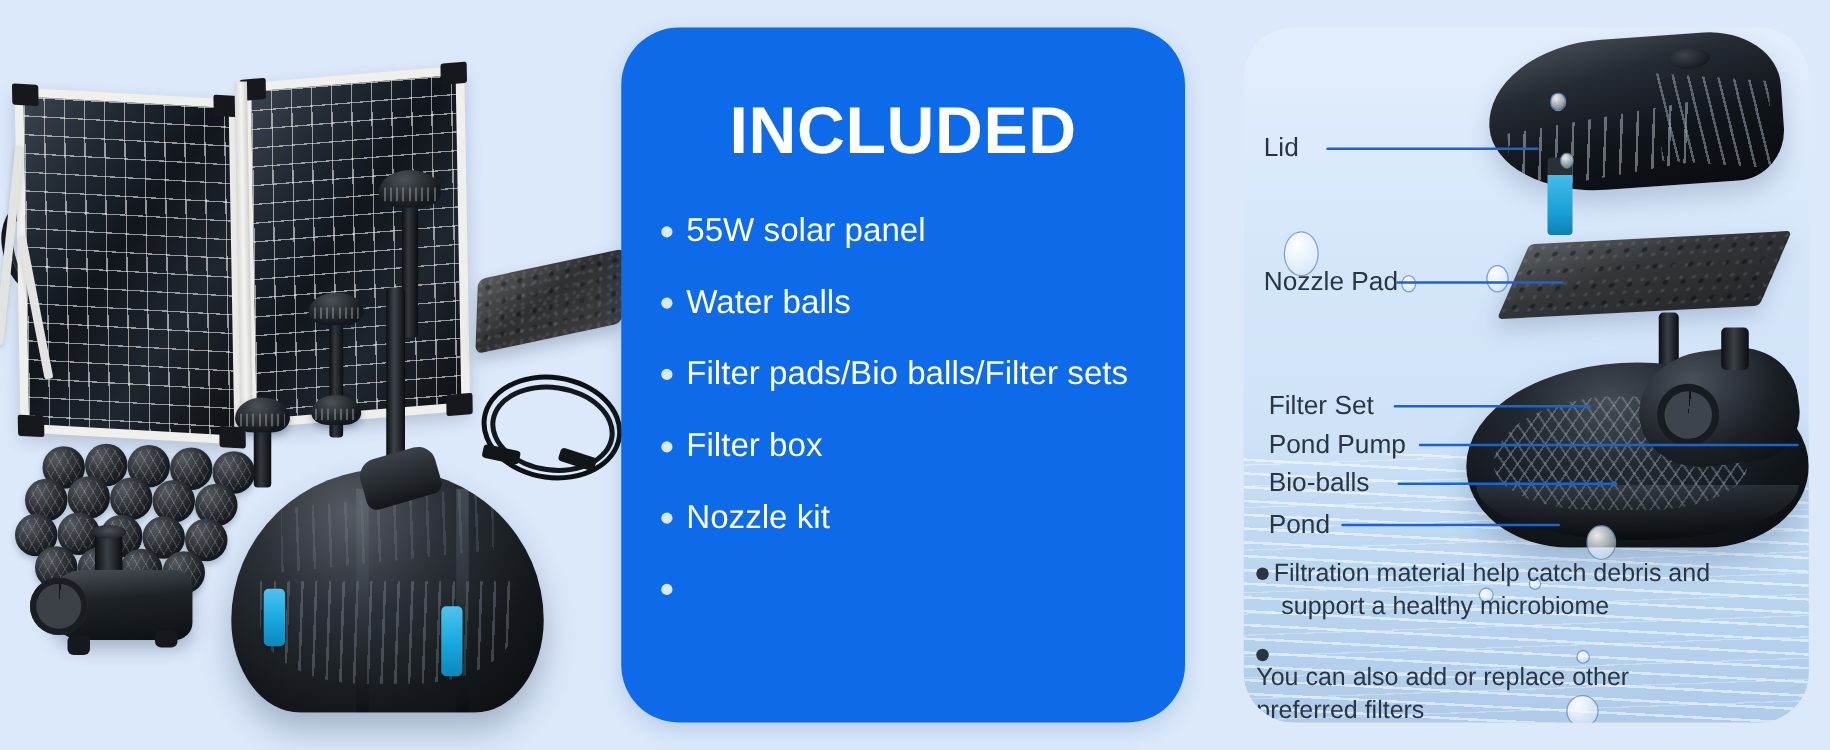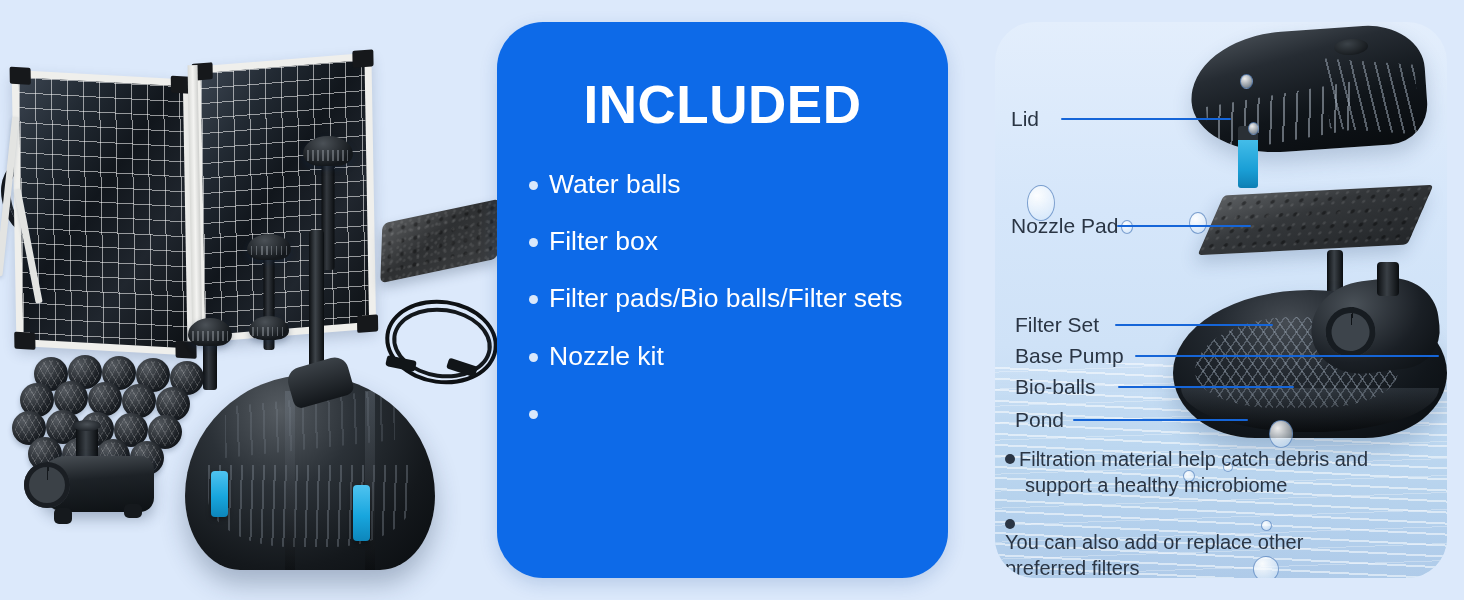--- a/index.html
+++ b/index.html
@@ -283,29 +283,33 @@
     <div class="dome-riser" style="left:309px;top:230px;"></div>
     <div class="dome-elbow" style="left:289px;top:362px;"></div>
   </div>
 
   <div class="included-card">
     <div class="included-title">INCLUDED</div>
     <div class="included-list">
 
       <div class="inc-item">
         <div class="inc-dot"></div>
+        <div class="inc-text">55W solar panel</div>
+      </div>
+      <div class="inc-item">
+        <div class="inc-dot"></div>
         <div class="inc-text">Water balls</div>
       </div>
       <div class="inc-item">
         <div class="inc-dot"></div>
+        <div class="inc-text">Filter pads/Bio balls/Filter sets</div>
+      </div>
+      <div class="inc-item">
+        <div class="inc-dot"></div>
         <div class="inc-text">Filter box</div>
-      </div>
-      <div class="inc-item">
-        <div class="inc-dot"></div>
-        <div class="inc-text">Filter pads/Bio balls/Filter sets</div>
       </div>
       <div class="inc-item">
         <div class="inc-dot"></div>
         <div class="inc-text">Nozzle kit</div>
       </div>
       <div class="inc-item">
         <div class="inc-dot"></div>
       </div>
 
     </div>
@@ -347,21 +351,21 @@
 
     <div class="lbl" style="left:16px;top:86px;">Lid</div>
     <div class="lead" style="left:66px;top:96px;width:170px;"></div>
 
     <div class="lbl" style="left:16px;top:193px;">Nozzle Pad</div>
     <div class="lead" style="left:122px;top:203px;width:134px;"></div>
 
     <div class="lbl" style="left:20px;top:292px;">Filter Set</div>
     <div class="lead" style="left:120px;top:302px;width:158px;"></div>
 
-    <div class="lbl" style="left:20px;top:323px;">Base Pump</div>
+    <div class="lbl" style="left:20px;top:323px;">Pond Pump</div>
     <div class="lead" style="left:140px;top:333px;width:304px;"></div>
 
     <div class="lbl" style="left:20px;top:354px;">Bio-balls</div>
     <div class="lead" style="left:123px;top:364px;width:176px;"></div>
 
     <div class="lbl" style="left:20px;top:387px;">Pond</div>
     <div class="lead" style="left:78px;top:397px;width:175px;"></div>
 
     <div style="position:absolute;left:10px;top:424px;right:16px;">
       <div style="display:flex;align-items:flex-start;margin-bottom:12px;">

